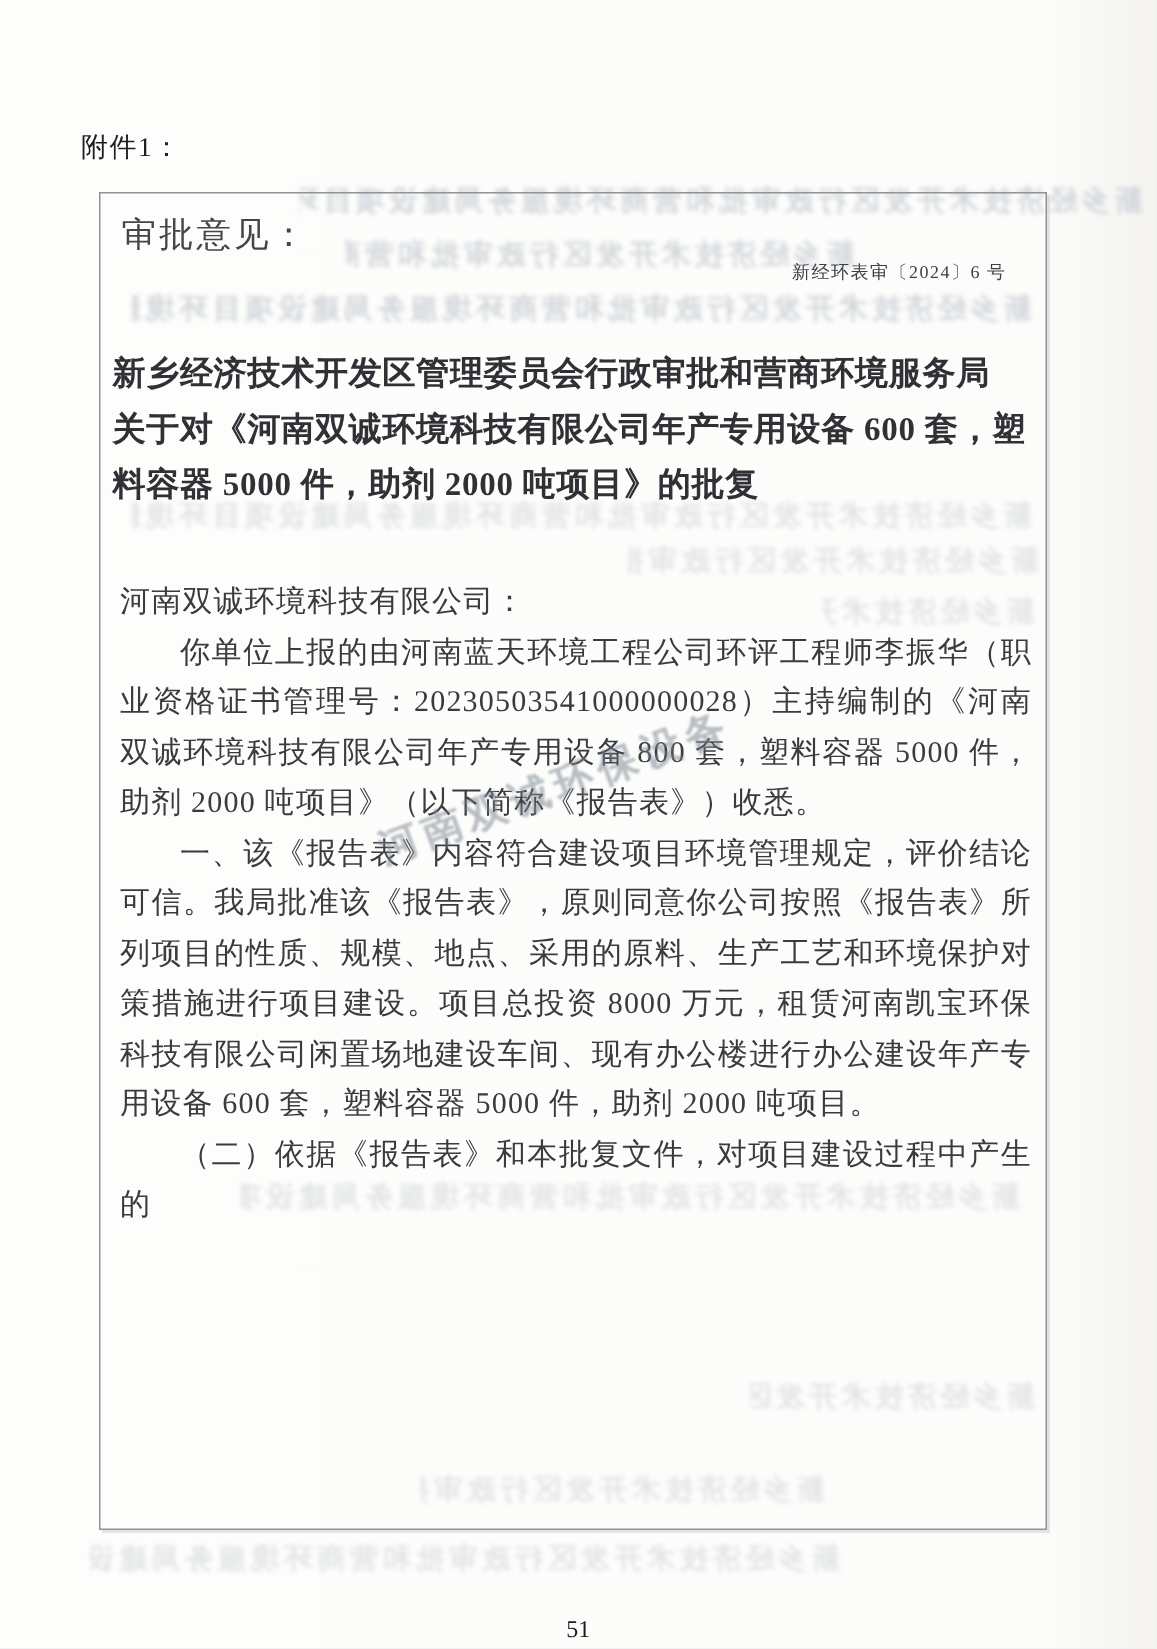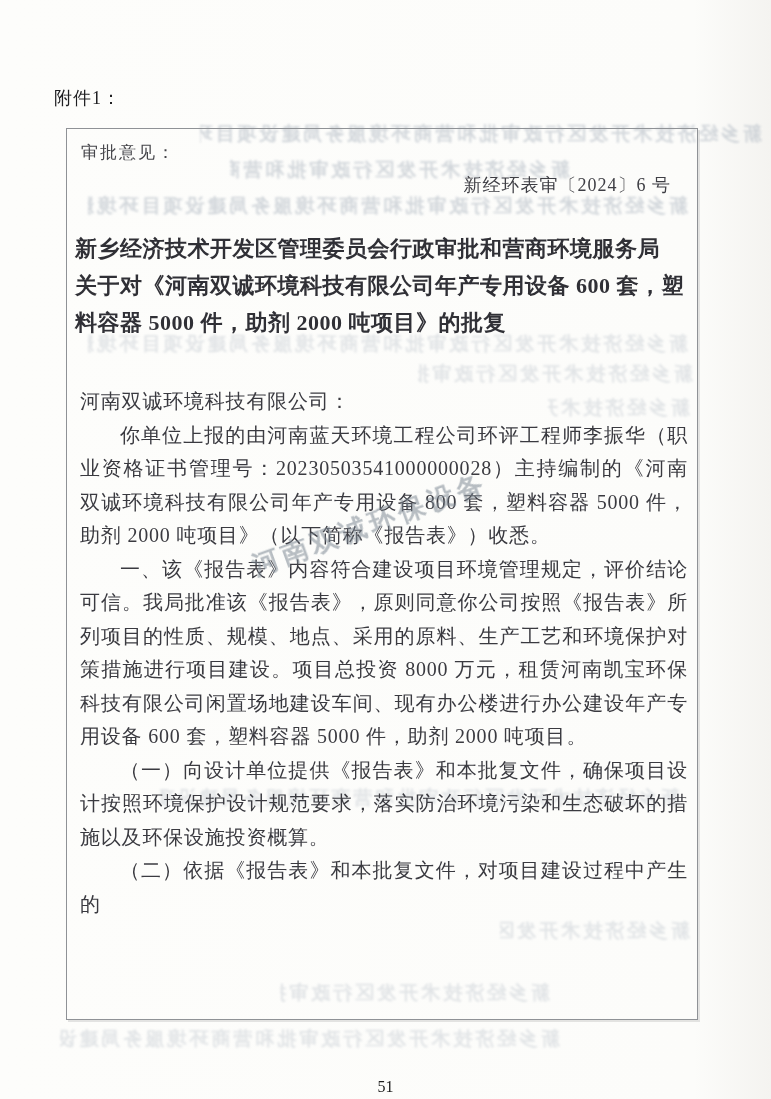--- a/index.html
+++ b/index.html
@@ -16,25 +16,25 @@
     font-size:18px; color:#1f1f22; letter-spacing:1px;
   }
   .approval-box {
     position:absolute; left:66px; top:128px; width:630px; height:890px;
     border:1.5px solid #8f9296;
     box-shadow:2px 2px 0 rgba(170,170,170,0.30);
     z-index:2;
   }
   .approval-label {
     position:absolute; left:14px; top:12px;
-    font-size:17px; letter-spacing:2px; color:#45454a;text-align:center;
+    font-size:23px; letter-spacing:2px; color:#45454a;text-align:center;
   }
   .doc-number {
     position:absolute; right:26px; top:44px;
-    font-size:18px; letter-spacing:1px; color:#3e3e44;
+    font-size:12px; letter-spacing:1px; color:#3e3e44;
   }
   .doc-title {
     position:absolute; left:8px; right:8px; top:101px;
     text-align:left; font-weight:bold;
     font-size:22px; line-height:37px; letter-spacing:0.5px;
     color:#303036;
   }
   .doc-body {
     position:absolute; left:13px; right:9px; top:240px; bottom:0;
     font-size:20px; line-height:33.5px; letter-spacing:0.8px;
@@ -88,21 +88,20 @@
     <div class="doc-title">
       <div>新乡经济技术开发区管理委员会行政审批和营商环境服务局</div>
       <div>关于对《河南双诚环境科技有限公司年产专用设备 600 套，塑</div>
       <div>料容器 5000 件，助剂 2000 吨项目》的批复</div>
     </div>
 
     <div class="doc-body">
       <p class="salutation">河南双诚环境科技有限公司：</p>
       <p>你单位上报的由河南蓝天环境工程公司环评工程师李振华（职业资格证书管理号：20230503541000000028）主持编制的《河南双诚环境科技有限公司年产专用设备 800 套，塑料容器 5000 件，助剂 2000 吨项目》（以下简称《报告表》）收悉。</p>
       <p>一、该《报告表》内容符合建设项目环境管理规定，评价结论可信。我局批准该《报告表》，原则同意你公司按照《报告表》所列项目的性质、规模、地点、采用的原料、生产工艺和环境保护对策措施进行项目建设。项目总投资 8000 万元，租赁河南凯宝环保科技有限公司闲置场地建设车间、现有办公楼进行办公建设年产专用设备 600 套，塑料容器 5000 件，助剂 2000 吨项目。</p>
-      <p>（一）向设计单位提供《报告表》和本批复文件，确保项目设计按照环境保护设计规范要求，落实防治环境污染和生态破坏的措施以及环保设施投资概算。</p>
       <p>（二）依据《报告表》和本批复文件，对项目建设过程中产生的</p>
     </div>
 
   </div>
 
   <div class="watermark">河南双诚环保设备</div>
 
   <div class="page-number">51</div>
 
 </div>

